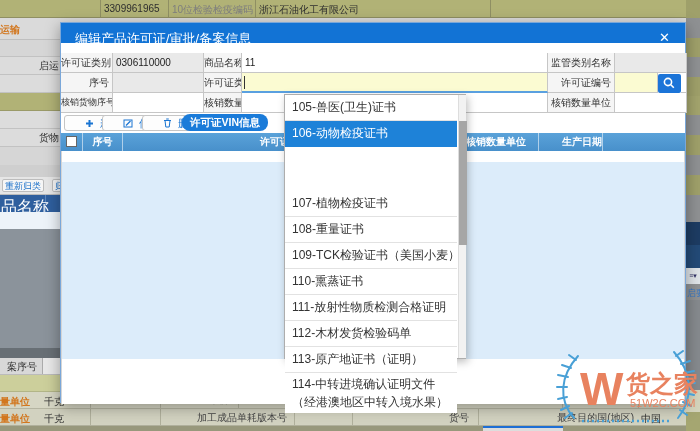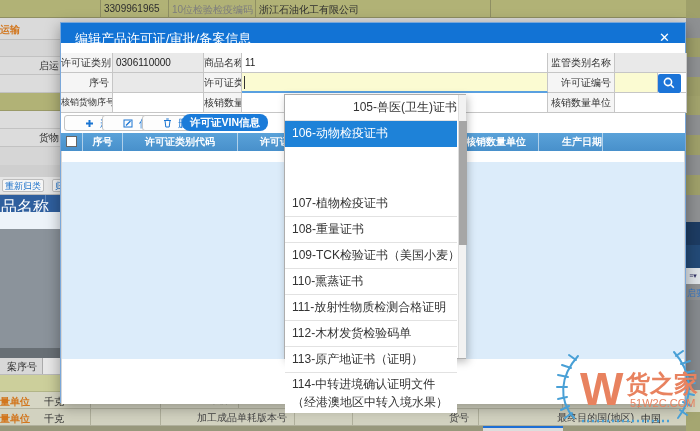--- a/index.html
+++ b/index.html
@@ -175,37 +175,36 @@
         <span>删除</span>
       </div>
       <div class="a" style="left:121px;top:1px;height:17px;padding:0 8px;background:#1a7bd9;border-radius:8px;color:#fff;font-size:10.5px;font-weight:bold;line-height:17px;white-space:nowrap;cursor:pointer;">许可证VIN信息</div>
     </div>
 
     <div class="a" style="left:0;top:110px;width:624px;height:18px;background:linear-gradient(#5aa2d9,#4890cb);">
       <div class="a" style="left:0;top:0;width:22px;height:18px;border-right:1px solid rgba(255,255,255,.55);">
         <div class="a" style="left:5px;top:3px;width:11px;height:11px;background:#fff;border:1px solid #666;"></div>
       </div>
       <div class="a hcell" style="left:22px;top:0;width:40px;height:18px;">序号</div>
-      <div class="a hcell" style="left:62px;top:0;width:115px;height:18px;">许可证类别代码</div>
       <div class="a hcell" style="left:177px;top:0;width:115px;height:18px;">许可证类别名称</div>
       <div class="a hcell" style="left:292px;top:0;width:53px;height:18px;"></div>
       <div class="a hcell" style="left:345px;top:0;width:48px;height:18px;">核销数量</div>
       <div class="a hcell" style="left:393px;top:0;width:85px;height:18px;">核销数量单位</div>
       <div class="a hcell" style="left:478px;top:0;width:64px;height:18px;text-align:right;">生产日期</div>
       <div class="a hcell" style="left:542px;top:0;width:82px;height:18px;border-right:none;"></div>
     </div>
 
     <div class="a" style="left:0;top:128px;width:624px;height:253px;background:#fff;border-left:1px solid #d5d5d5;border-right:1px solid #d5d5d5;">
       <div class="a" style="left:0;top:11px;width:622px;height:197px;background:#dcecfa;"></div>
     </div>
   </div>
 
   <div class="a" style="left:284px;top:94px;width:182px;height:265px;background:#fff;border:1px solid #adadad;box-shadow:2px 3px 8px rgba(0,0,0,.25);z-index:30;">
     <div style="margin-right:8px;">
-      <div class="li" style="height:25px;text-align:right;">105-兽医(卫生)证书</div>
+      <div class="li" style="height:25px;">105-兽医(卫生)证书</div>
       <div class="li sel" style="height:25px;">106-动物检疫证书</div>
       <div class="li" style="height:25px;margin-top:44px;">107-植物检疫证书</div>
       <div class="li" style="height:25px;">108-重量证书</div>
       <div class="li" style="height:25px;">109-TCK检验证书（美国小麦）</div>
       <div class="li" style="height:25px;">110-熏蒸证书</div>
       <div class="li" style="height:25px;">111-放射性物质检测合格证明</div>
       <div class="li" style="height:25px;">112-木材发货检验码单</div>
       <div class="li" style="height:25px;">113-原产地证书（证明）</div>
       <div class="li" style="height:38px;white-space:normal;line-height:18px;padding-top:2px;border-bottom:none;">114-中转进境确认证明文件（经港澳地区中转入境水果）</div>
     </div>

